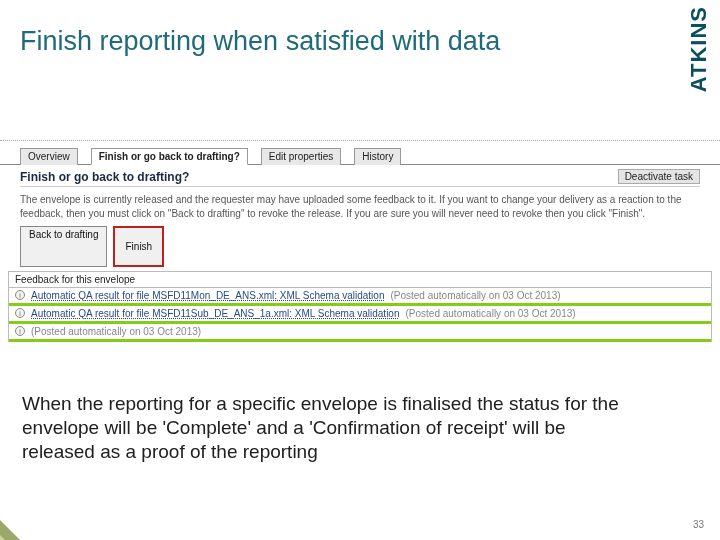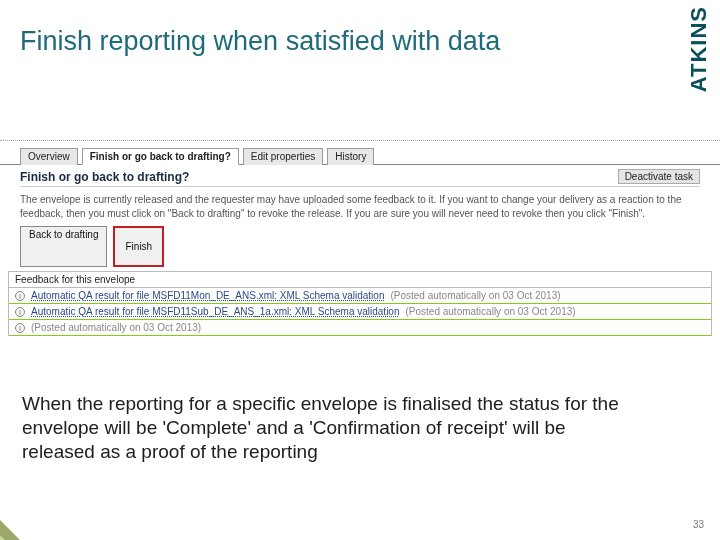--- a/index.html
+++ b/index.html
@@ -39,21 +39,21 @@
     font-size: 10px;
     color: #333;
   }
   .dotted-line {
     border-bottom: 1px dotted #aaa;
     margin-bottom: 6px;
     width: 100%;
   }
   .tabs {
     display: flex;
-    gap: 4px;
+    gap: 13px;
     padding-left: 20px;
   }
   .tab {
     background: #e8e8e8;
     border: 1px solid #999;
     border-bottom: none;
     padding: 2px 7px;
     font-size: 10px;
     color: #222;
     position: relative;
@@ -119,25 +119,25 @@
   }
   .feedback-header {
     padding: 2px 6px;
     font-size: 10px;
     color: #222;
     border-bottom: 1px solid #bbb;
     background: #fff;
   }
   .feedback-item {
     display: flex;
-    align-items: flex-end;
+    align-items: flex-start;
     gap: 6px;
     padding: 2px 6px;
     font-size: 10px;
-    border-bottom: 1px solid #84cc16;
+    border-bottom: 3px solid #84cc16;
     color: #555;
   }
   .fi-icon {
     width: 10px;
     height: 10px;
     border-radius: 50%;
     border: 1px solid #888;
     background: #f4f4ee;
     display: inline-block;
     font-size: 7px;

